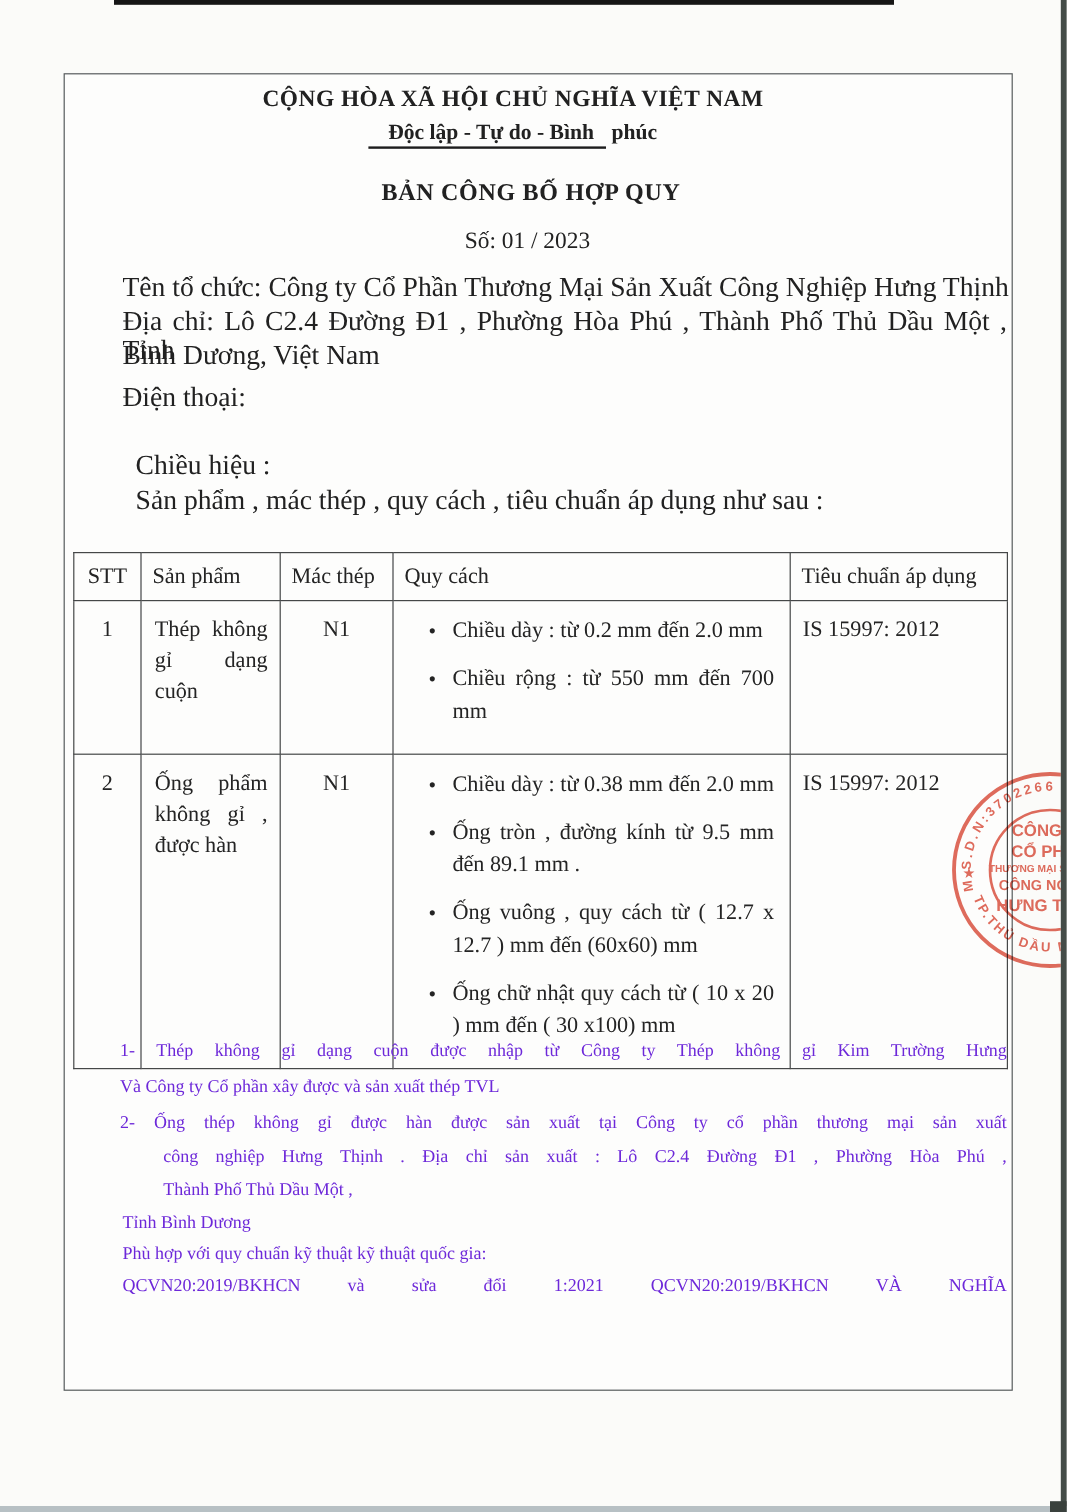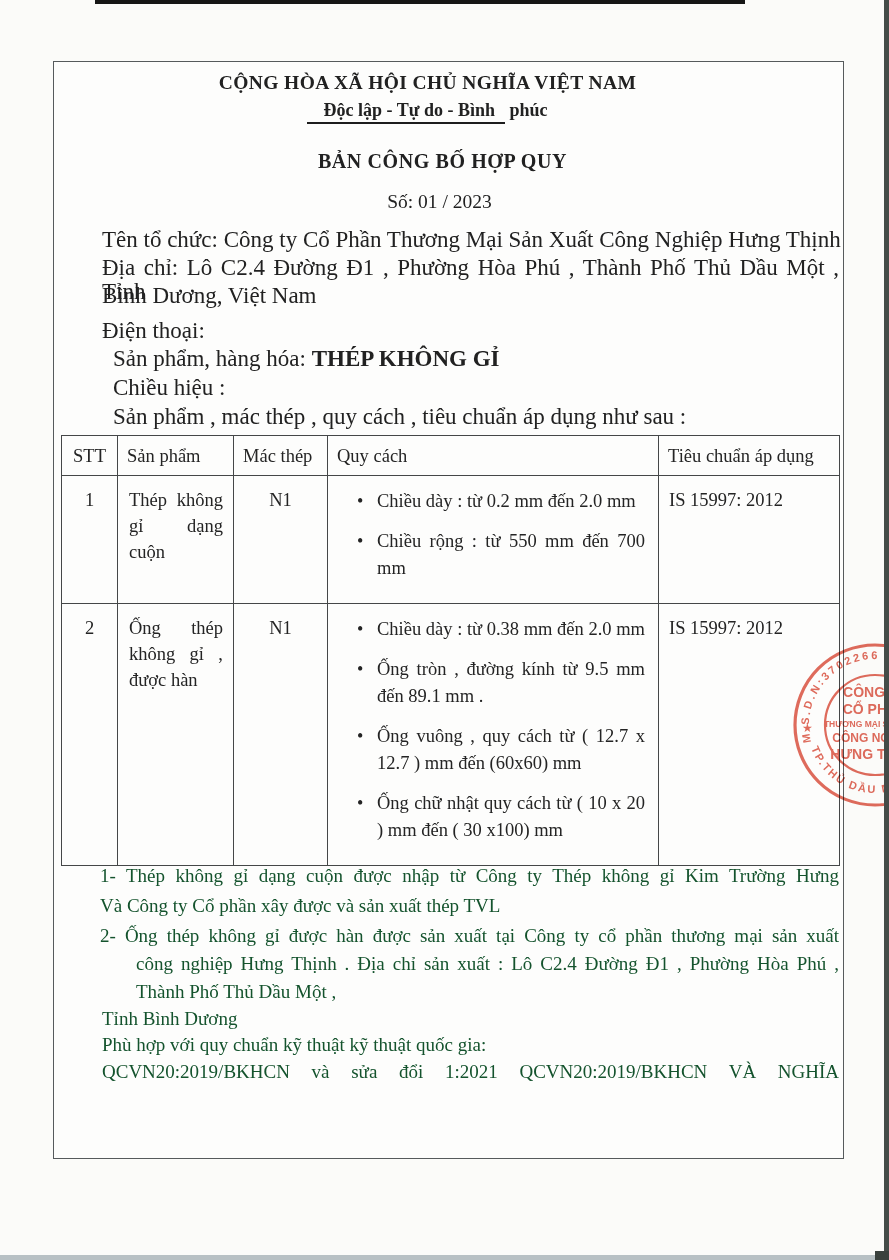--- a/index.html
+++ b/index.html
@@ -33,21 +33,21 @@
   .bodyline{font-size:23px;line-height:24px;white-space:nowrap;}
   .l-org{left:102px;top:228px;}
   .l-addr1{left:102px;top:256px;width:737px;white-space:normal;text-align:justify;text-align-last:justify;}
   .l-addr2{left:102px;top:284px;}
   .l-phone{left:102px;top:319px;}
   .l-prod{left:113px;top:347px;}
   .l-prod b{font-weight:bold;}
   .l-brand{left:113px;top:376px;}
   .l-intro{left:113px;top:405px;}
   
-  .spec-table{position:absolute;left:61px;top:435px;width:778px;border-collapse:collapse;table-layout:fixed;}
+  .spec-table{position:absolute;left:61px;top:460px;width:778px;border-collapse:collapse;table-layout:fixed;}
   .spec-table td,.spec-table th{
     border:1.5px solid #454748;
     font-size:18.5px;font-weight:normal;text-align:left;
     vertical-align:top;box-sizing:border-box;
     padding:8px 9px;line-height:26px;color:#242424;
   }
   .spec-table th{padding-top:7px;padding-bottom:6px;vertical-align:middle;}
   .spec-table .c-stt{text-align:center;}
   .spec-table .c-mac{text-align:center;}
   .spec-table td.cell-prod{text-align:justify;padding-top:11px;padding-left:11px;padding-right:10px;}
@@ -58,21 +58,21 @@
   .row-r2{height:258px;}
   ul.spec-list{margin:4px 0 0 0;padding:0 4px 0 24px;list-style:none;}
   ul.spec-list li{
     position:relative;padding-left:16px;margin-bottom:13px;
     text-align:justify;line-height:27px;
   }
   ul.spec-list li::before{
     content:"•";position:absolute;left:-4px;top:0;font-size:18px;color:#242424;
   }
   
-  .note{font-size:19px;line-height:24px;white-space:nowrap;color:#14532d;}
+  .note{font-size:15px;line-height:24px;white-space:nowrap;color:#6d28d9;}
   .jl{white-space:normal;text-align:justify;text-align-last:justify;}
   .n1l1{left:100px;top:864px;width:739px;}
   .n1l2{left:100px;top:894px;}
   .n2l1{left:100px;top:924px;width:739px;}
   .n2l2{left:136px;top:952px;width:703px;}
   .n2l3{left:136px;top:980px;}
   .prov{left:102px;top:1007px;}
   .conf{left:102px;top:1033px;}
   .qc1{left:102px;top:1060px;width:737px;}
   .qc2{left:61px;top:1087px;width:778px;}
@@ -91,21 +91,20 @@
   <div class="abs center nat-1">CỘNG HÒA XÃ HỘI CHỦ NGHĨA VIỆT NAM</div>
   <div class="abs center nat-2"><span class="uline">Độc lập - Tự do - Bình</span><span> phúc</span></div>
 
   <div class="abs center doc-title">BẢN CÔNG BỐ HỢP QUY</div>
   <div class="abs center doc-number">Số: 01 / 2023</div>
 
   <div class="abs bodyline l-org">Tên tổ chức: Công ty Cổ Phần Thương Mại Sản Xuất Công Nghiệp Hưng Thịnh</div>
   <div class="abs bodyline l-addr1">Địa chỉ: Lô C2.4 Đường Đ1 , Phường Hòa Phú , Thành Phố Thủ Dầu Một , Tỉnh</div>
   <div class="abs bodyline l-addr2">Bình Dương, Việt Nam</div>
   <div class="abs bodyline l-phone">Điện thoại:</div>
-  <div class="abs bodyline l-prod"><span>Sản phẩm, hàng hóa: </span><b>THÉP KHÔNG GỈ</b></div>
   <div class="abs bodyline l-brand">Chiều hiệu :</div>
   <div class="abs bodyline l-intro">Sản phẩm , mác thép , quy cách , tiêu chuẩn áp dụng như sau :</div>
 
   <table class="spec-table">
     <colgroup>
       <col style="width:56px">
         <col style="width:116px">
         <col style="width:94px">
         <col style="width:331px">
         <col style="width:181px">
@@ -125,21 +124,21 @@
       <td>
         <ul class="spec-list">
           <li>Chiều dày : từ 0.2 mm đến 2.0 mm</li>
           <li>Chiều rộng : từ 550 mm đến 700 mm</li>
         </ul>
       </td>
       <td class="cell-std">IS 15997: 2012</td>
     </tr>
     <tr class="row-r2">
       <td class="c-stt cell-num">2</td>
-      <td class="cell-prod">Ống thép không gỉ , được hàn</td>
+      <td class="cell-prod">Ống phẩm không gỉ , được hàn</td>
       <td class="c-mac cell-mac">N1</td>
       <td>
         <ul class="spec-list">
           <li>Chiều dày : từ 0.38 mm đến 2.0 mm</li>
           <li>Ống tròn , đường kính từ 9.5 mm đến 89.1 mm .</li>
           <li>Ống vuông , quy cách từ ( 12.7 x 12.7 ) mm đến (60x60) mm</li>
           <li>Ống chữ nhật quy cách từ ( 10 x 20 ) mm đến ( 30 x100) mm</li>
         </ul>
       </td>
       <td class="cell-std">IS 15997: 2012</td>

